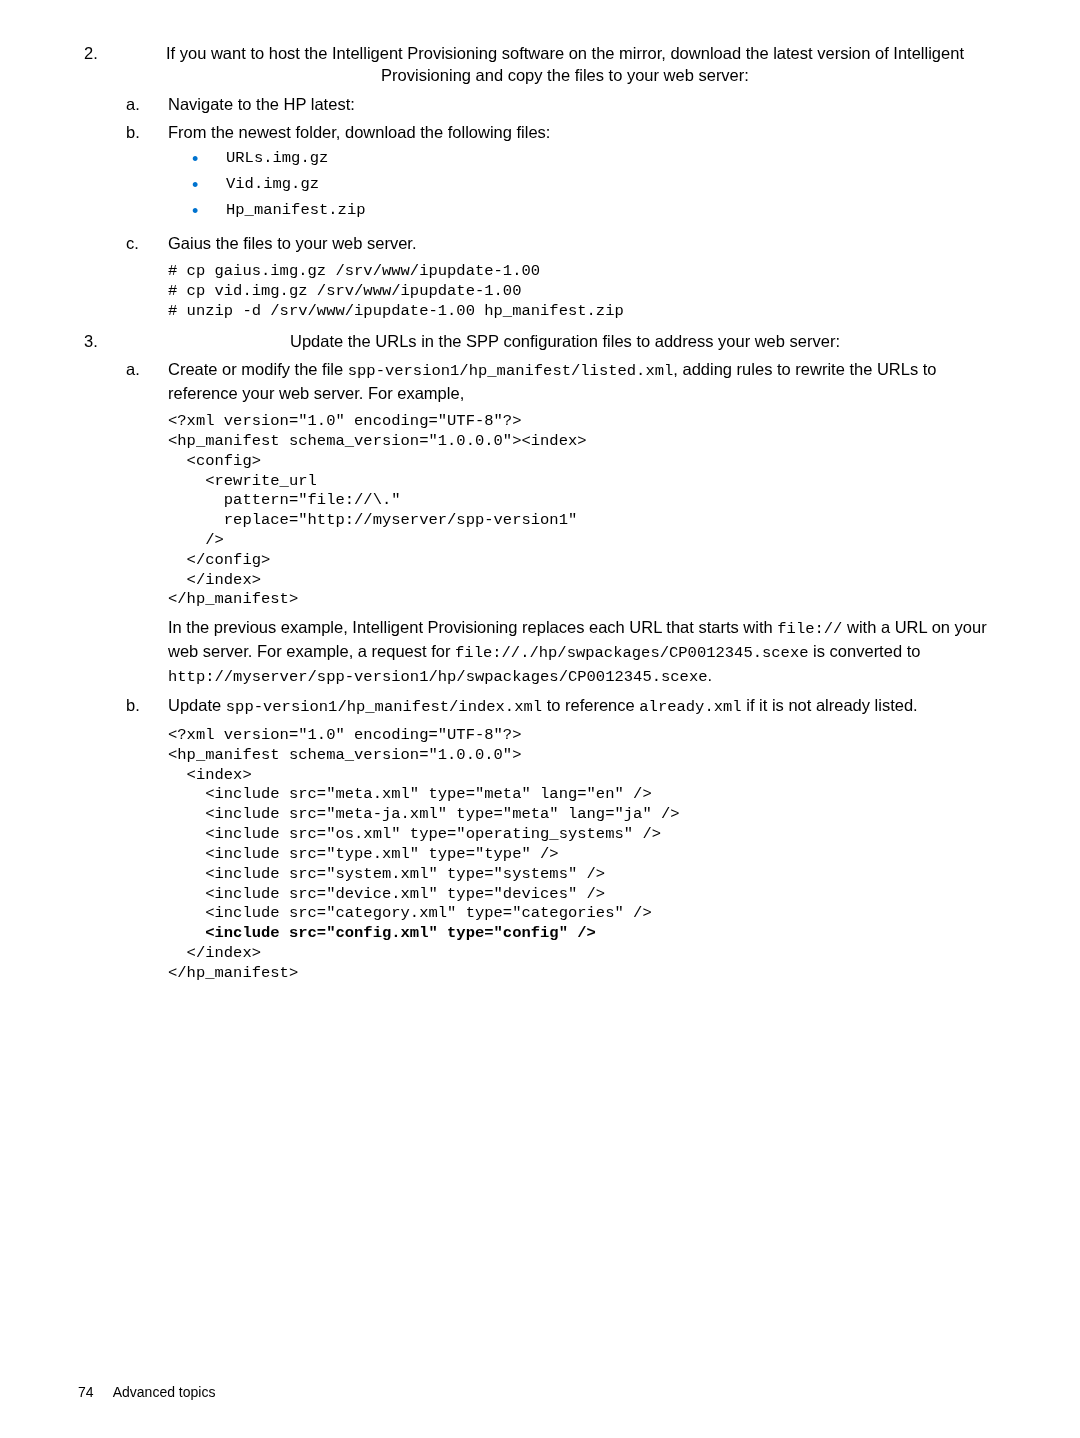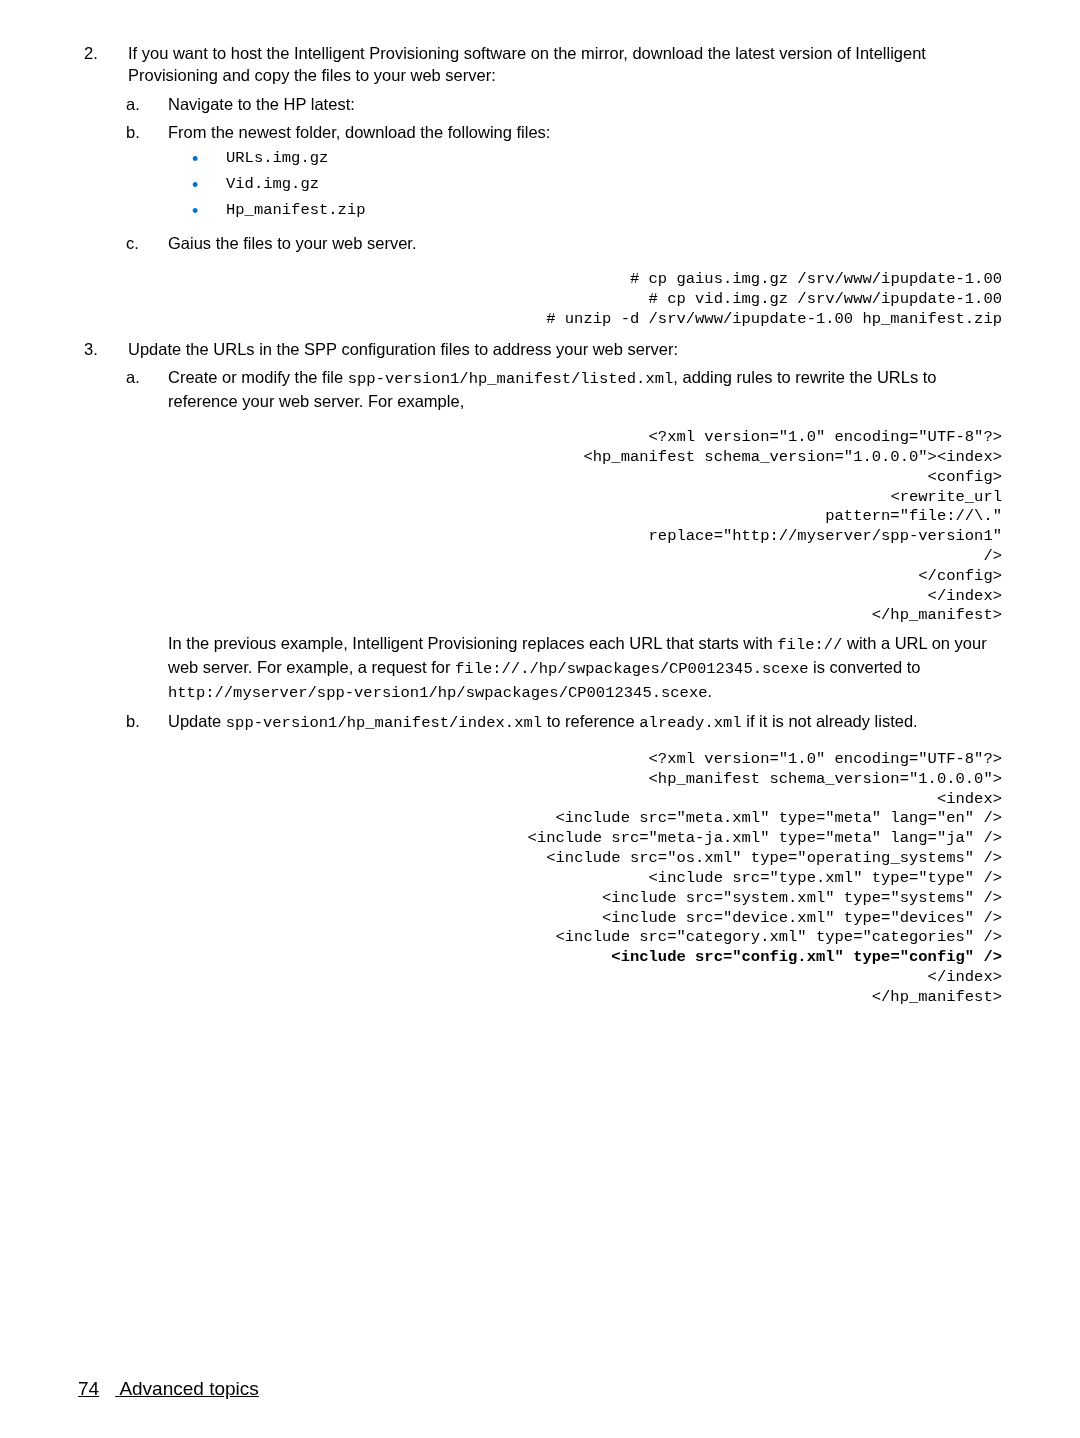--- a/index.html
+++ b/index.html
@@ -26,21 +26,21 @@
   .list-num {
     display: flex;
     margin-bottom: 2px;
   }
   .list-num .marker {
     width: 44px;
     flex-shrink: 0;
     text-align: left;
     padding-left: 6px;
   }
-  .list-num .content { flex: 1; }
+  .list-num .content { flex: 1; text-align: center; }
   .list-alpha {
     display: flex;
     margin-top: 6px;
     margin-bottom: 2px;
   }
   .list-alpha .marker {
     width: 42px;
     flex-shrink: 0;
     text-align: left;
     padding-left: 4px;
@@ -55,31 +55,29 @@
     flex-shrink: 0;
     color: #0073cf;
     font-size: 18px;
     line-height: 1;
     padding-top: 2px;
   }
   pre.codeblock {
     font-family: "Courier New", Courier, monospace;
     font-size: 15.5px;
     white-space: pre;
-    margin: 16px 0 6px 0;
+    margin: 8px 0 6px 0;
     line-height: 1.28;
-    text-align: right;
   }
   .indent-code { margin-left: 0; }
   .footer {
     position: absolute;
     bottom: 36px;
     left: 78px;
-    font-size: 19px;
-    text-decoration: underline;
+    font-size: 14px;
   }
   .footer .pg { margin-right: 16px; }
   .bold { font-weight: bold; }
   .pad-top-sm { margin-top: 6px; }
   .inner { margin-left: 44px; }
 </style>
 </head>
 <body>
 
 <div class="page">

